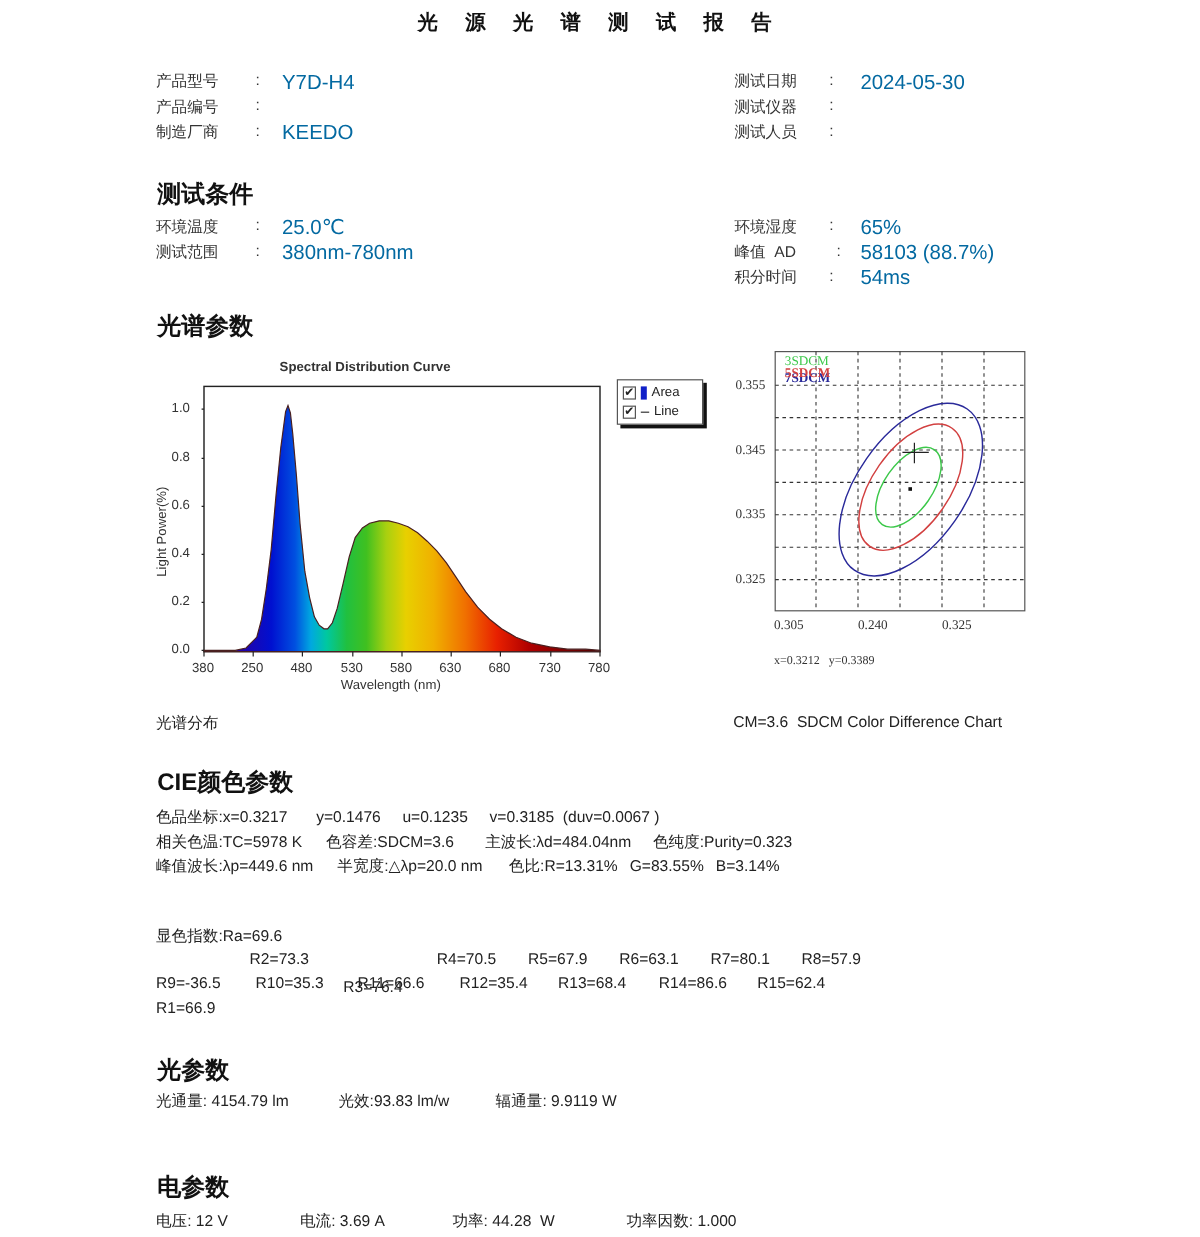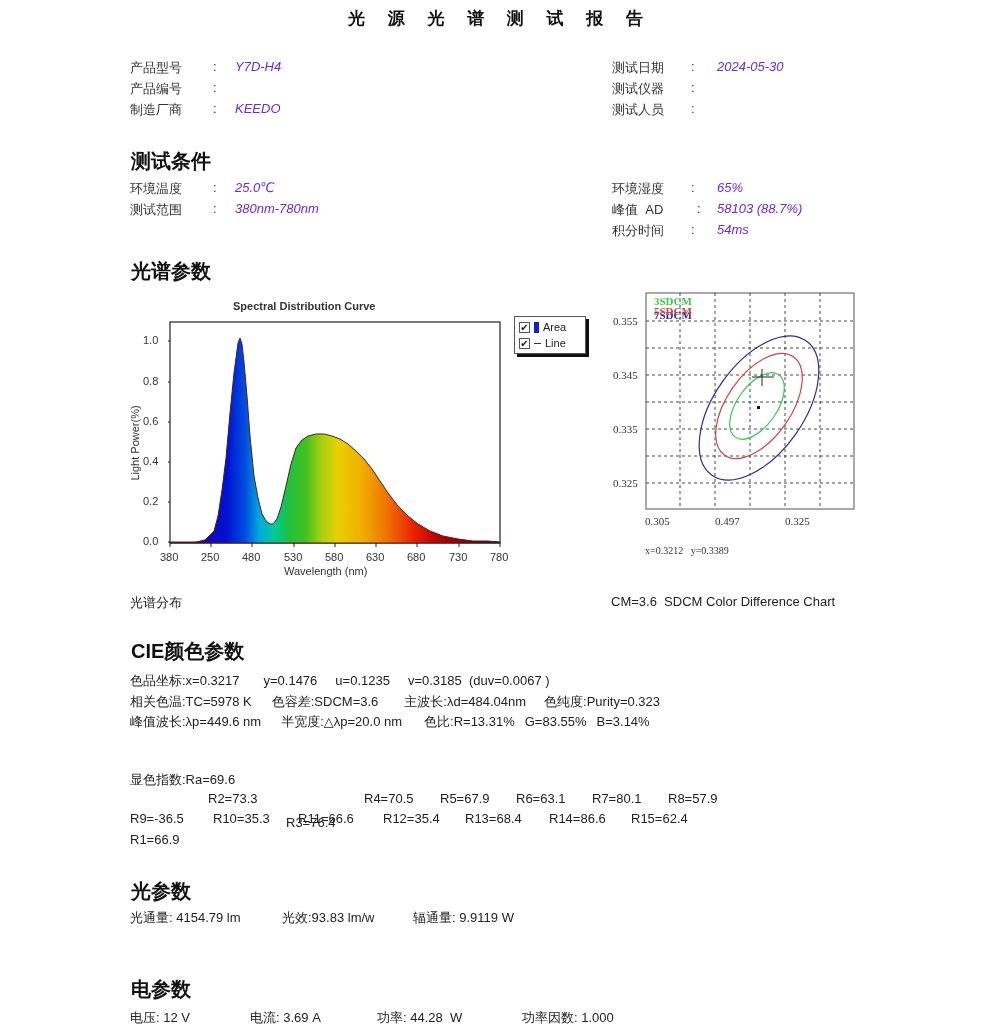--- a/index.html
+++ b/index.html
@@ -1,21 +1,21 @@
 <!DOCTYPE html>
 <html><head>
 <meta charset="utf-8">
 <style>
   * { margin:0; padding:0; box-sizing:border-box; }
   body { width:1000px; height:1031px; background:#fff; position:relative; overflow:hidden;
          font-family:"Liberation Sans","DejaVu Sans",sans-serif; color:#222; }
   .abs { position:absolute; white-space:nowrap; }
   .title { top:7px; left:0; width:1000px; text-align:center; font-size:17px; font-weight:bold; letter-spacing:9px; color:#111; }
   .lbl { font-size:13px; color:#333; }
-  .val { font-size:13px; color:#6d28d9;font-style:italic; }
+  .val { font-size:17px; color:#0369a1; }
   .h2 { font-size:20px; font-weight:bold; color:#111; }
   .txt { font-size:13px; color:#222; }
   .txt span { margin-right:0; }
   .chart-title { font-size:11px; font-weight:bold; color:#333; }
   .tick { font-size:11px; color:#333; }
   .sd-tick { font-family:"Liberation Serif",serif; font-size:11px; color:#333; }
   .legend-box { border:1px solid #555; background:#fff; box-shadow:3px 3px 0 #111; padding:2px 4px; font-size:11px; }
   .legend-row { display:flex; align-items:center; gap:4px; height:16px; }
   .cb { width:11px; height:11px; border:1px solid #555; font-size:10px; line-height:9px; text-align:center; font-weight:bold; }
 </style>
@@ -163,29 +163,29 @@
     </g>
     <ellipse cx="115" cy="118" rx="82" ry="45" transform="rotate(-55 115 118)" fill="none" stroke="#2a2a9a" stroke-width="1.2"></ellipse>
     <ellipse cx="115" cy="116" rx="60" ry="32" transform="rotate(-55 115 116)" fill="none" stroke="#d24040" stroke-width="1.2"></ellipse>
     <ellipse cx="113" cy="116" rx="38" ry="20" transform="rotate(-55 113 116)" fill="none" stroke="#3cc84a" stroke-width="1.2"></ellipse>
     <g stroke="#222" stroke-width="1">
       <line x1="108" y1="87" x2="130" y2="87"></line>
         <line x1="118" y1="79" x2="118" y2="96"></line>
     </g>
     <rect x="113" y="116" width="3" height="3" fill="#111"></rect>
   </svg>
-  <div class="abs sd-tick" style="top:295px;left:654px;color:#3cc84a;font-weight:bold">3SDCM</div>
+  <div class="abs sd-tick" style="top:295px;left:654px;color:#3cc84a;font-weight:normal">3SDCM</div>
   <div class="abs sd-tick" style="top:309px;left:654px;color:#2a2a9a;font-weight:bold">7SDCM</div>
   <div class="abs sd-tick" style="top:305px;left:654px;color:#d24040;font-weight:bold">5SDCM</div>
   <div class="abs sd-tick" style="top:315px;left:613px">0.355</div>
   <div class="abs sd-tick" style="top:369px;left:613px">0.345</div>
   <div class="abs sd-tick" style="top:423px;left:613px">0.335</div>
   <div class="abs sd-tick" style="top:477px;left:613px">0.325</div>
   <div class="abs sd-tick" style="top:515px;left:645px">0.305</div>
-  <div class="abs sd-tick" style="top:515px;left:715px">0.497</div>
+  <div class="abs sd-tick" style="top:515px;left:715px">0.240</div>
   <div class="abs sd-tick" style="top:515px;left:785px">0.325</div>
   <div class="abs sd-tick" style="top:545px;left:645px;font-size:10px;white-space:pre">x=0.3212   y=0.3389</div>
 </div>
 
 <div class="abs txt" style="top:594px;left:130px">光谱分布</div>
 <div class="abs txt" style="top:594px;left:611px;white-space:pre">CM=3.6  SDCM Color Difference Chart</div>
 
 <div class="abs h2" style="top:638px;left:131px">CIE颜色参数</div>
 <div class="abs txt" style="top:672px;left:130px">
   <span>色品坐标:x=0.3217</span><span style="display:inline-block;width:24px"></span><span>y=0.1476</span><span style="display:inline-block;width:18px"></span><span>u=0.1235</span><span style="display:inline-block;width:18px"></span><span style="white-space:pre">v=0.3185  (duv=0.0067 )</span>

